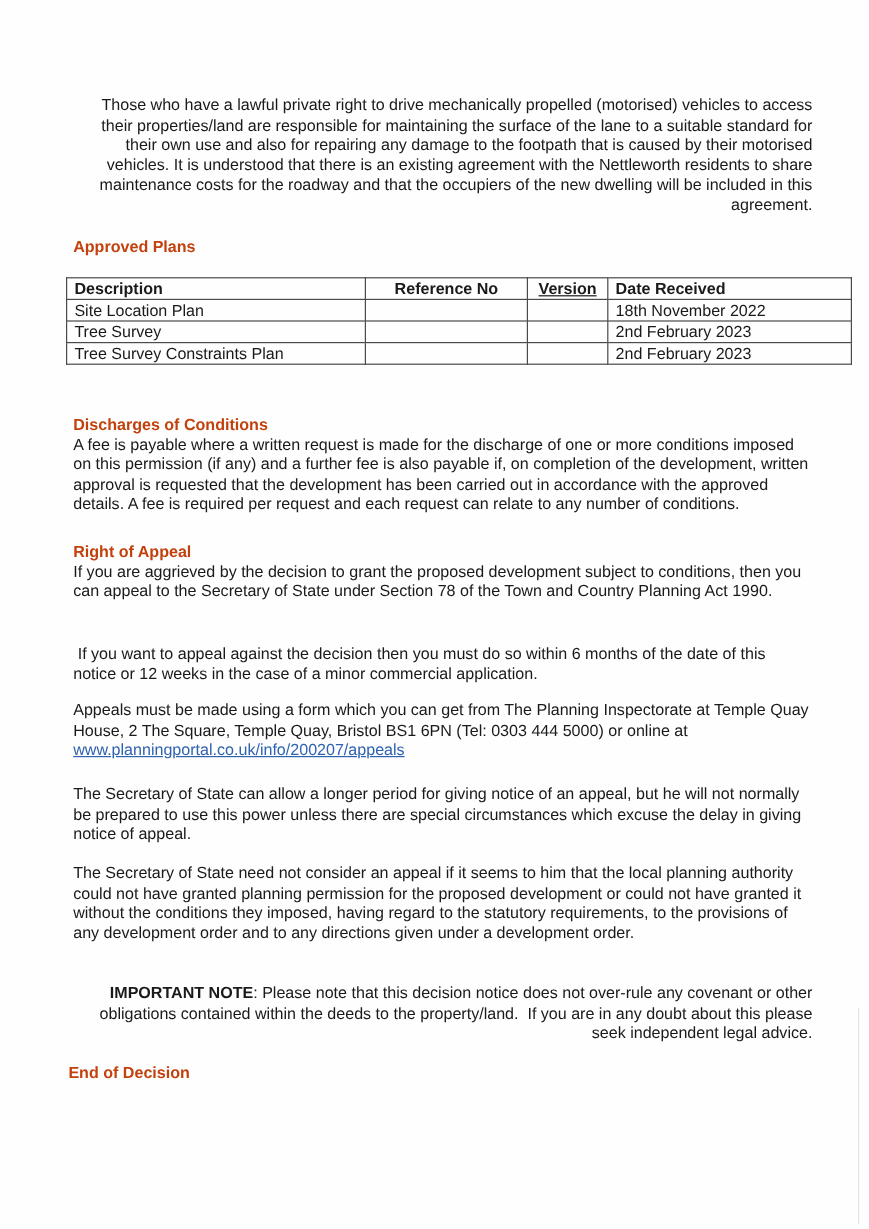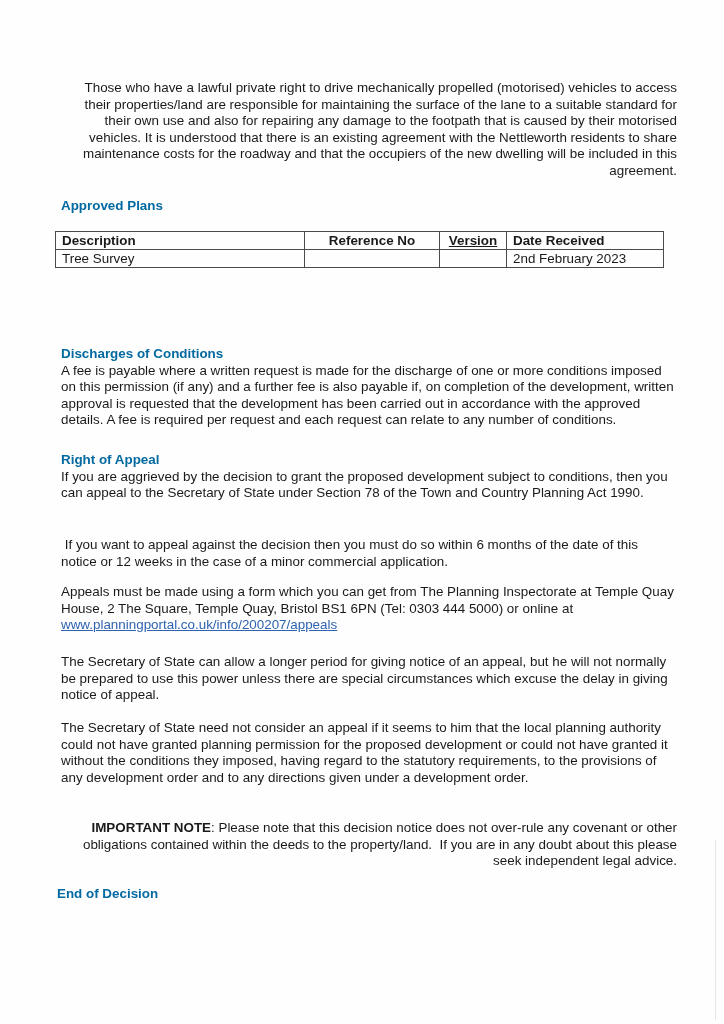--- a/index.html
+++ b/index.html
@@ -22,29 +22,29 @@
       left: 0; top: 0;
       width: 724px; height: 1024px;
       background: #fefefe;
     }
     p {
       margin: 0;
     }
     .para { margin-bottom: 0; }
     .heading {
       font-weight: bold;
-      color: #0369a1;
+      color: #c2410c;
     }
     .block-intro { position: absolute; left: 61px; top: 80px; width: 616px; text-align: right; }
     .block-approved-heading { position: absolute; left: 61px; top: 198px; }
     .plans-table {
       position: absolute;
       left: 55px;
       top: 231px;
-      width: 609px;
+      width: 655px;
       border-collapse: collapse;
       font-size: 13.4px;
       line-height: 15.5px;
     }
     .plans-table th, .plans-table td {
       border: 1px solid #4a4a4a;
       padding: 0 0 0 6px;
       text-align: left;
       height: 17px;
       vertical-align: middle;
@@ -94,21 +94,33 @@
     <thead>
       <tr>
         <th class="col-desc">Description</th>
         <th class="col-ref ref">Reference No</th>
         <th class="col-ver ver">Version</th>
         <th class="col-date">Date Received</th>
       </tr>
     </thead>
     <tbody>
       <tr>
+        <td>Site Location Plan</td>
+        <td></td>
+        <td></td>
+        <td>18th November 2022</td>
+      </tr>
+      <tr>
         <td>Tree Survey</td>
+        <td></td>
+        <td></td>
+        <td>2nd February 2023</td>
+      </tr>
+      <tr>
+        <td>Tree Survey Constraints Plan</td>
         <td></td>
         <td></td>
         <td>2nd February 2023</td>
       </tr>
     </tbody>
   </table>
 
   <div class="block-discharge">
     <p class="heading">Discharges of Conditions</p>
     <p>A fee is payable where a written request is made for the discharge of one or more conditions imposed on this permission (if any) and a further fee is also payable if, on completion of the development, written approval is requested that the development has been carried out in accordance with the approved details.  A fee is required per request and each request can relate to any number of conditions.</p>

